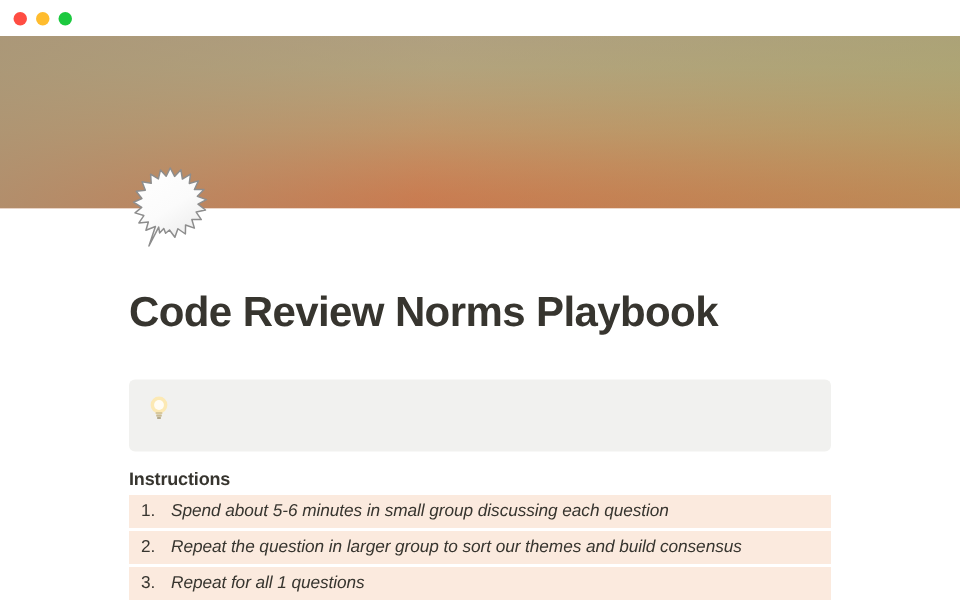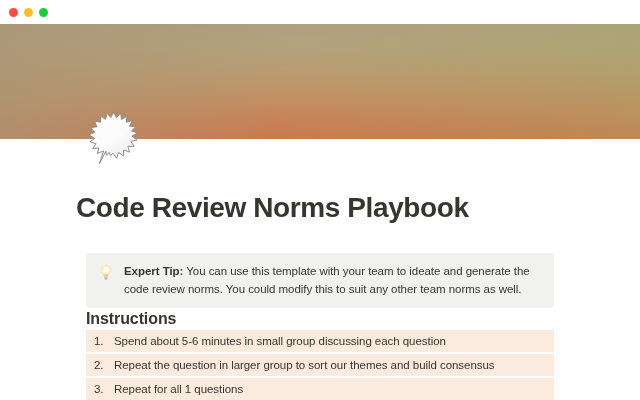--- a/index.html
+++ b/index.html
@@ -83,21 +83,21 @@
   .page {
     position: absolute;
     top: 139px; left: 0;
     width: 640px;
     height: 261px;
     background: #ffffff;
   }
 
   .page-title {
     position: absolute;
-    left: 76px;
+    left: 86px;
     top: 52px;
     font-size: 28px;
     line-height: 34px;
     font-weight: bold;
     letter-spacing: -0.4px;
     color: #37352f;
     white-space: nowrap;
   }
 
   
@@ -128,21 +128,21 @@
     color: #37352f;
     letter-spacing: -0.05px;
   }
   .callout-text b { font-weight: bold; }
 
   
   .section-heading {
     position: absolute;
     left: 86px;
     top: 172px;
-    font-size: 16px;
+    font-size: 12px;
     line-height: 16px;
     font-weight: bold;
     color: #37352f;
     letter-spacing: -0.1px;
   }
 
   .steps {
     position: absolute;
     left: 86px;
     top: 191px;
@@ -161,21 +161,21 @@
     color: #37352f;
     letter-spacing: -0.05px;
     white-space: nowrap;
   }
   .step-num {
     display: inline-block;
     width: 20px;
     flex: 0 0 auto;
     color: #37352f;
   }
-  .step-text { flex: 1 1 auto; }
+  .step-text { flex: 1 1 auto; font-style: italic; }
 </style>
 </head>
 <body>
 
 <div id="app">
 
   <div class="titlebar">
     <div class="traffic">
       <span class="dot dot-close"></span>
       <span class="dot dot-min"></span>
@@ -213,21 +213,20 @@
     <div class="callout">
       <span class="callout-icon">
         <svg width="16" height="18" viewBox="0 0 16 18" xmlns="http://www.w3.org/2000/svg">
           <circle cx="8" cy="7" r="5.6" fill="#fce9b4"></circle>
           <circle cx="8" cy="7" r="3.3" fill="#ffffff" opacity="0.85"></circle>
           <rect x="5.7" y="11.6" width="4.6" height="1.5" rx="0.6" fill="#d9c99b"></rect>
           <rect x="6.1" y="13.4" width="3.8" height="1.4" rx="0.6" fill="#c9bb92"></rect>
           <rect x="6.6" y="15.0" width="2.8" height="1.4" rx="0.7" fill="#b3a98b"></rect>
         </svg>
       </span>
-      <span class="callout-text"><b>Expert Tip:</b><span> You can use this template with your team to ideate and generate the code review norms. You could modify this to suit any other team norms as well.</span></span>
     </div>
 
     <div class="section-heading">Instructions</div>
 
     <ol class="steps">
       <li class="step">
         <span class="step-num">1.</span>
         <span class="step-text">Spend about 5-6 minutes in small group discussing each question</span>
       </li>
       <li class="step">

